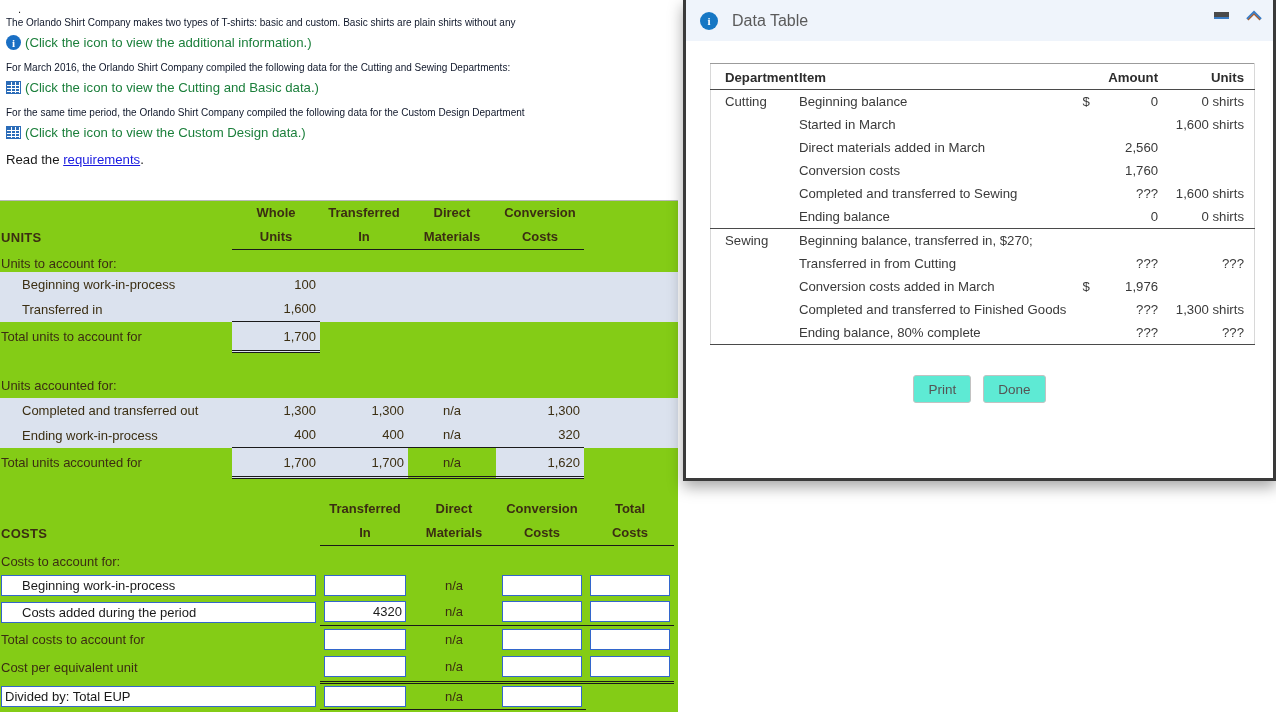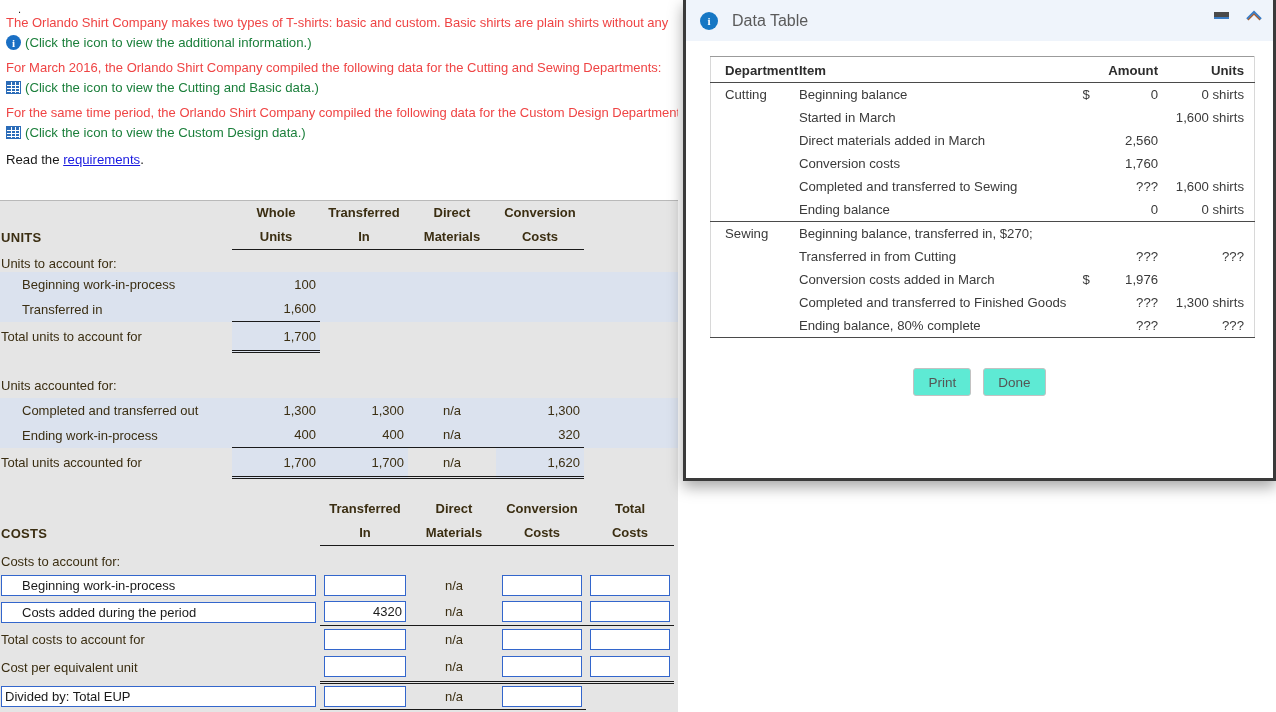--- a/index.html
+++ b/index.html
@@ -17,21 +17,21 @@
     position: absolute; left:0; top:0; width: 678px; height: 712px;
     background: #ffffff; overflow: hidden;
   }
   #stray-dot { position:absolute; left:18px; top:3px; font-size:11px; color:#222; }
 
   #prompt-area {
     position:absolute; left:0; top:14px; width:678px; height:186px;
     background:#ffffff; padding: 0 4px 0 6px;
   }
   .prompt-line {
-    font-size: 13px; color:#ef4444; line-height: 17px;
+    font-size: 10px; color:#0f172a; line-height: 17px;
     white-space: nowrap;
   }
   .prompt-block { margin-bottom: 4px; }
   .icon-line { display:flex; align-items:center; gap:4px; margin-top:4px; }
   .icon-caption { font-size:13.2px; color:#1b7f3b; white-space:nowrap; }
 
   .info-icon {
     width:15px; height:15px; border-radius:50%;
     background:#1a6fc4; color:#fff; font-size:11px; font-weight:bold;
     display:flex; align-items:center; justify-content:center;
@@ -55,21 +55,21 @@
   .req-link { color:#1a1ae0; text-decoration: underline; }
 
   
   #panel-divider {
     position:absolute; left:0; top:200px; width:678px; height:1px; background:#b9b9b9;
   }
 
   
   #worksheet {
     position:absolute; left:0; top:201px; width:678px; height:511px;
-    background:#e5e5e5; overflow:hidden;
+    background:#84cc16; overflow:hidden;
   }
   .ws-table { position:absolute; left:0; top:0; width:678px; border-collapse:collapse; }
 
   .hdr-cell {
     font-size:13px; font-weight:bold; color:#3b2e12; text-align:center;
     padding:0; line-height:24px; white-space:nowrap;
   }
   .sec-title {
     font-size:13px; font-weight:bold; color:#3b2e12; letter-spacing:.3px;
   }
@@ -111,21 +111,21 @@
   }
   #dlg-title { font-size:16px; color:#5a5a5a; }
   #dlg-ctrls { position:absolute; right:10px; top:8px; display:flex; gap:14px; align-items:center; }
   .ctrl { width:18px; height:14px; position:relative; cursor:pointer; }
   .ctrl-min::after {
     content:""; position:absolute; left:1px; top:4px; width:15px; height:5px;
     background:#4a4a4a; border-bottom:2px solid #3a7cc4;
   }
   .ctrl-exp svg { display:block; }
 
-  #dlg-body { padding: 15px 24px 0 24px; }
+  #dlg-body { padding: 22px 24px 0 24px; }
   #dlg-table {
     width:545px; border-collapse:collapse;
     border-top:1px solid #9b9b9b; border-left:1px solid #d8d8d8;
     border-right:1px solid #d8d8d8;
   }
   #dlg-table th {
     font-size:13.2px; font-weight:bold; color:#2d2d2d; text-align:left;
     padding:6px 0 4px 0; border-bottom:1px solid #4a4a4a;
   }
   #dlg-table td {

